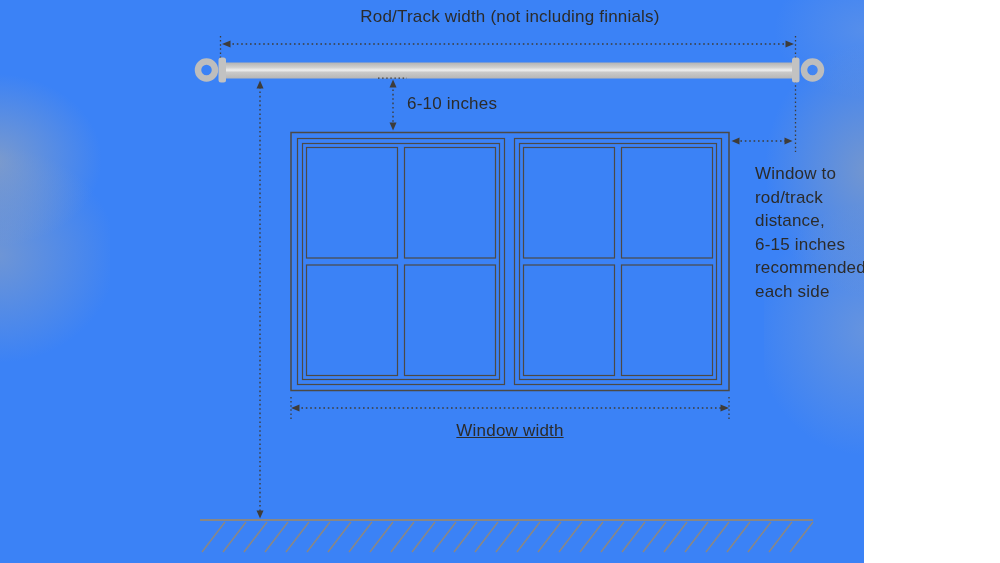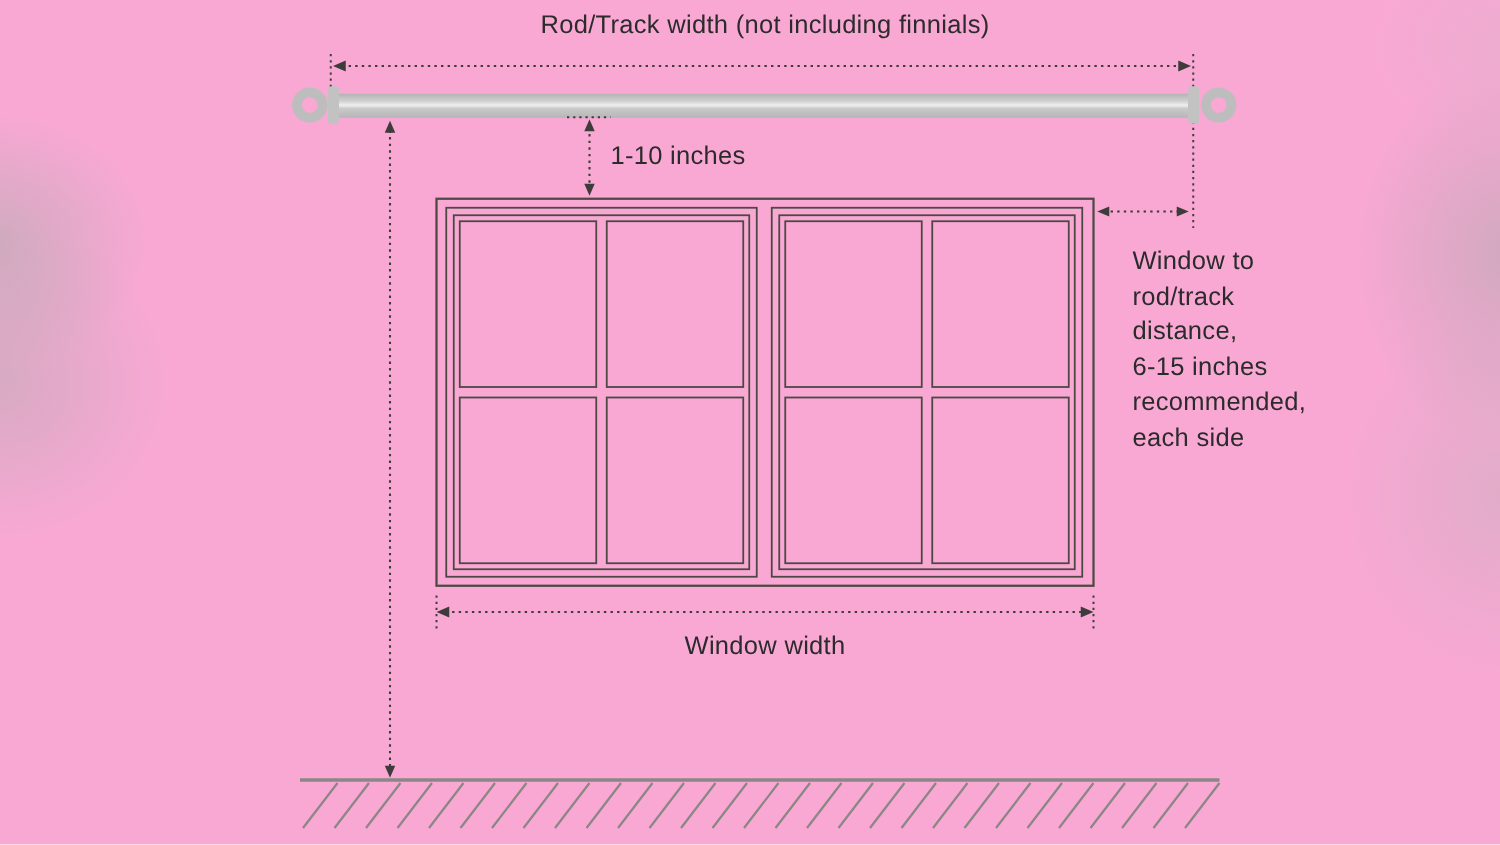--- a/index.html
+++ b/index.html
@@ -1,17 +1,17 @@
 <!DOCTYPE html>
 <html style="--line: #3e3c3a; --window-frame: #4c4945; --rod: #c3c3c3; --rod-highlight: #efefef; --floor: #8a8784; --text: #2b2b2b;"><head>
 <meta charset="utf-8">
 <style>
   html,body{margin:0;padding:0;background:#fff;}
   .canvas{
-    position:relative;width:1000px;height:563px;overflow:hidden;background:#f9a8d4;
+    position:relative;width:864px;height:563px;overflow:hidden;background:#3b82f6;
     font-family:"Liberation Sans","DejaVu Sans",sans-serif;color:var(--text,#2b2b2b);
   }
   
   .vignette{position:absolute;top:0;bottom:0;pointer-events:none;}
   .vignette.left{
     left:0;width:110px;
     background:
       radial-gradient(150px 120px at -6px 160px, rgba(173,173,173,.55), rgba(255,255,255,0) 72%),
       radial-gradient(165px 150px at -2px 255px, rgba(173,173,173,.45), rgba(255,255,255,0) 72%);
   }
@@ -31,21 +31,21 @@
   .frame.inner{stroke-width:1.2;}
   .floor-line{stroke:var(--floor,#8a8784);stroke-width:2.2;fill:none;}
   .hatch{stroke:var(--floor,#8a8784);stroke-width:1.5;fill:none;}
   .label{position:absolute;font-size:17px;font-weight:500;letter-spacing:.2px;line-height:1.25;}
   .label.center{text-align:center;}
   .note{white-space:pre-line;}
   .note.left-note{left:113px;top:150px;width:170px;line-height:24px;}
   .note.right-note{left:755px;top:162px;width:175px;line-height:23.5px;}
   .title-label{left:210px;top:6px;width:600px;}
   .gap-label{left:407px;top:93px;}
-  .window-width-label{left:260px;top:420px;width:500px;}
+  .window-width-label{left:260px;top:420px;width:500px;text-decoration:underline;}
 </style>
 </head>
 <body>
 
 <div class="canvas">
 
   <div class="vignette left"></div>
   <div class="vignette right"></div>
 
   <svg class="diagram" width="1000" height="563" viewBox="0 0 1000 563">
@@ -128,21 +128,21 @@
     </g>
 
     <g>
       <line class="floor-line" x1="200" y1="520" x2="813" y2="520"></line>
       <path class="hatch" d="M225 522 L202 552 M246 522 L223 552 M267 522 L244 552 M288 522 L265 552 M309 522 L286 552 M330 522 L307 552 M351 522 L328 552 M372 522 L349 552 M393 522 L370 552 M414 522 L391 552 M435 522 L412 552 M456 522 L433 552 M477 522 L454 552 M498 522 L475 552 M519 522 L496 552 M540 522 L517 552 M561 522 L538 552 M582 522 L559 552 M603 522 L580 552 M624 522 L601 552 M645 522 L622 552 M666 522 L643 552 M687 522 L664 552 M708 522 L685 552 M729 522 L706 552 M750 522 L727 552 M771 522 L748 552 M792 522 L769 552 M813 522 L790 552"></path>
     </g>
   </svg>
 
   <div class="label center title-label">Rod/Track width (not including finnials)</div>
 
-  <div class="label gap-label">1-10 inches</div>
+  <div class="label gap-label">6-10 inches</div>
 
 
   <div class="label note right-note">Window to
 rod/track
 distance,
 6-15 inches
 recommended,
 each side</div>
 
   <div class="label center window-width-label">Window width</div>

